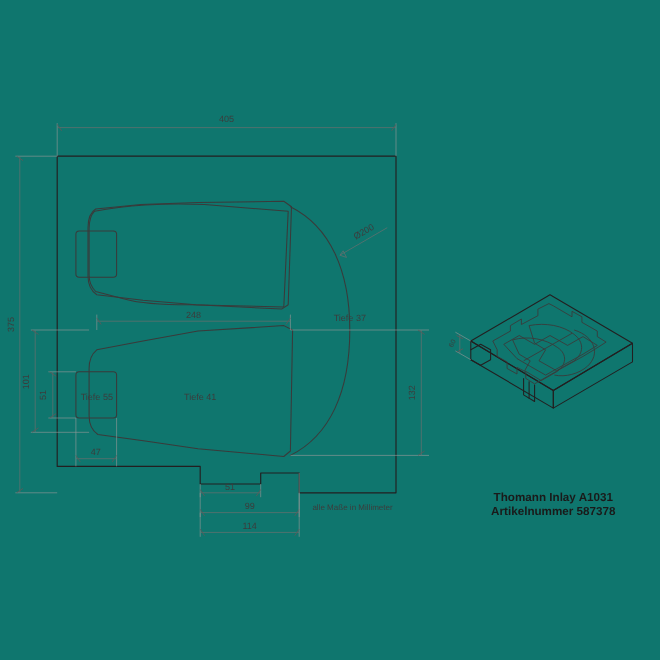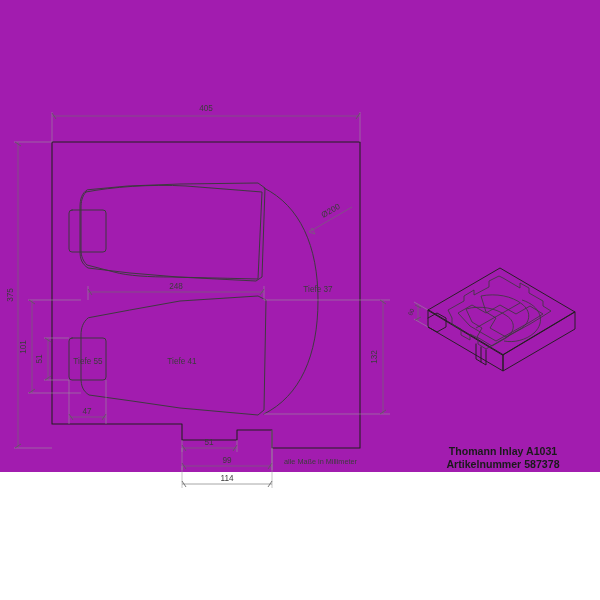--- a/index.html
+++ b/index.html
@@ -10,22 +10,22 @@
   body {
     width: 600px;
     height: 600px;
     font-family: "Liberation Sans", sans-serif;
     overflow: hidden;
     position: relative;
   }
   #sheet {
     position: absolute;
     left: 0; top: 0;
-    width: 600px; height: 472px;
-    background: #a21caf;
+    width: 600px; height: 600px;
+    background: #0f766e;
   }
   svg.drawing {
     position: absolute;
     left: 0; top: 0;
     width: 600px;
     height: 600px;
     display: block;
   }
   .part-outline {
     fill: none;

